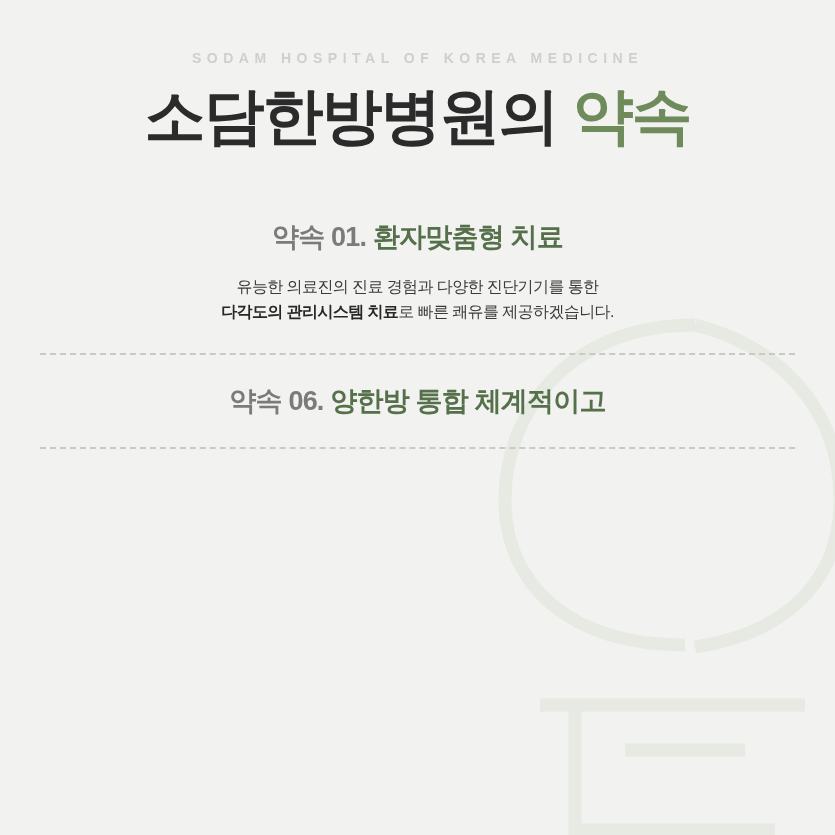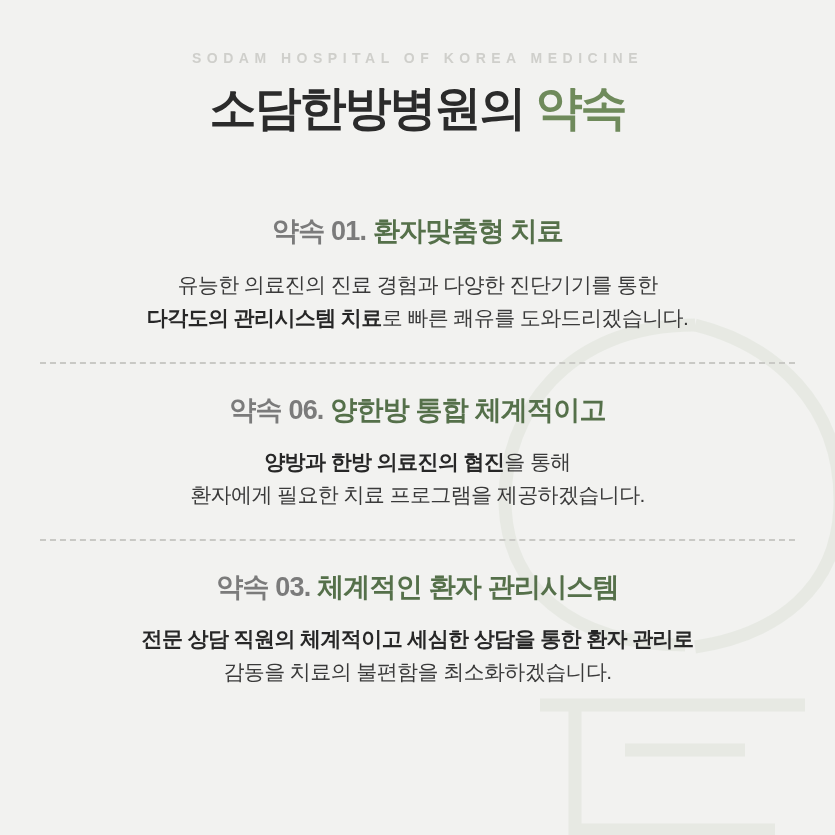--- a/index.html
+++ b/index.html
@@ -46,34 +46,34 @@
     font-size: 14px;
     letter-spacing: 5.5px;
     color: #cfcfcb;
     font-weight: 700;
     margin-top: 8px;
     white-space: nowrap;
   }
   .headline {
     text-align: center;
     margin-top: 16px;
-    font-size: 47px;
+    font-size: 61px;
     font-weight: 900;
     letter-spacing: -2px;
     line-height: 1.12;
     color: #2b2b2b;
     white-space: nowrap;
   }
   .headline .accent {
     color: #6f8a5b;
   }
 
   
   .promises {
-    margin-top: 47px;
+    margin-top: 28px;
     display: flex;
     flex-direction: column;
   }
   .promise {
     text-align: center;
   }
   .promise-title {
     font-size: 27px;
     font-weight: 800;
     letter-spacing: -0.8px;
@@ -83,21 +83,21 @@
   .promise-title .num {
     color: #7b7b7b;
     font-weight: 700;
   }
   .promise-title .topic {
     color: #55704a;
     font-weight: 900;
   }
   .promise-body {
     margin-top: 18px;
-    font-size: 21px;
+    font-size: 16px;
     line-height: 1.55;
     color: #3a3a3a;
     letter-spacing: -0.6px;
   }
   .promise-body .line { white-space: nowrap; }
   .promise-body b { font-weight: 800; color: #272727; }
 
   .divider {
     border: 0;
     border-top: 2px dashed #c9c9c5;
@@ -139,53 +139,31 @@
     <section class="promise" id="promise-1">
       <div class="promise-title">
         <span class="num">약속 01.</span>
         <span class="topic">환자맞춤형 치료</span>
       </div>
       <div class="promise-body">
         <div class="line">
           <span>유능한 의료진의 진료 경험과 다양한 진단기기를 통한</span>
         </div>
         <div class="line">
-          <b>다각도의 관리시스템 치료</b><span>로 빠른 쾌유를 도와드리겠습니다.</span>
+          <b>다각도의 관리시스템 치료</b><span>로 빠른 쾌유를 제공하겠습니다.</span>
         </div>
       </div>
     </section>
 
     <hr class="divider">
 
     <section class="promise" id="promise-2">
       <div class="promise-title">
         <span class="num">약속 06.</span>
         <span class="topic">양한방 통합 체계적이고</span>
       </div>
-      <div class="promise-body">
-        <div class="line">
-          <b>양방과 한방 의료진의 협진</b><span>을 통해</span>
-        </div>
-        <div class="line">
-          <span>환자에게 필요한 치료 프로그램을 제공하겠습니다.</span>
-        </div>
-      </div>
     </section>
 
     <hr class="divider">
 
-    <section class="promise" id="promise-3">
-      <div class="promise-title">
-        <span class="num">약속 03.</span>
-        <span class="topic">체계적인 환자 관리시스템</span>
-      </div>
-      <div class="promise-body">
-        <div class="line">
-          <b>전문 상담 직원의 체계적이고 세심한 상담을 통한 환자 관리로</b>
-        </div>
-        <div class="line">
-          <span>감동을 치료의 불편함을 최소화하겠습니다.</span>
-        </div>
-      </div>
-    </section>
 
   </div>
 </div>
 
 </body></html>

